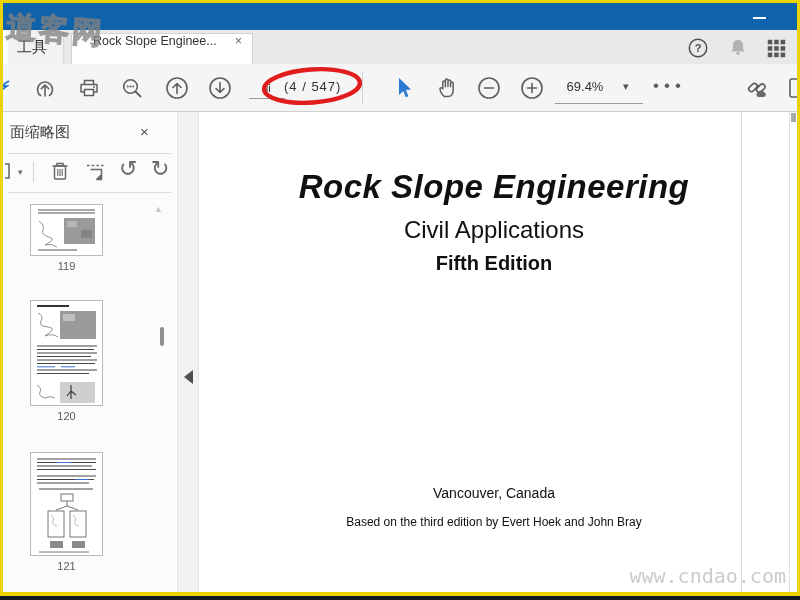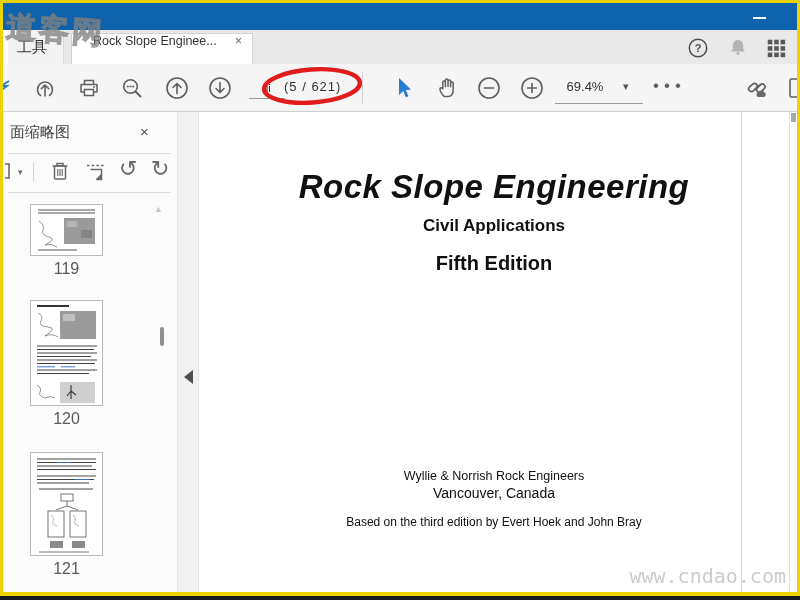--- a/index.html
+++ b/index.html
@@ -38,34 +38,34 @@
   #annotation-ellipse { left:249px; top:0; width:126px; height:48px; pointer-events:none; z-index:20; }
 
   
   #panel { left:3px; top:112px; width:174px; bottom:8px; background:#fbfbfb; overflow:hidden; }
   #panel-title { left:7px; top:11px; font-size:15px; color:#3d3d3d; }
   #panel-close { left:137px; top:11px; font-size:15px; color:#555; cursor:pointer; }
   .panel-hr { position:absolute; left:5px; right:6px; height:1px; background:#dcdcdc; }
   .pt-icon { position:absolute; top:46px; width:26px; height:26px; cursor:pointer; }
   .rot-glyph { position:absolute; top:44px; font-size:22px; color:#6a6a6a; font-family:"DejaVu Sans",sans-serif; cursor:pointer; }
   .thumb-box { position:absolute; left:27px; background:#fff; border:1px solid #b9b9b9; cursor:pointer; }
-  .thumb-label { position:absolute; left:27px; width:73px; text-align:center; font-size:16px; color:#5a5a5a; }
+  .thumb-label { position:absolute; left:27px; width:73px; text-align:center; font-size:11px; color:#5a5a5a; }
   #thumb-scroll-up { left:151px; top:92px; font-size:9px; color:#c6c6c6; }
   #thumb-scroll-thumb { left:157px; top:215px; width:4px; height:19px; background:#8f8f8f; border-radius:2px; cursor:pointer; }
 
   
   #divider { left:177px; top:112px; width:22px; bottom:8px; background:#f1f1f1; border-left:1px solid #e4e4e4; border-right:1px solid #e4e4e4; }
   #collapse-arrow { left:6px; top:258px; width:0; height:0; border-right:9px solid #4f4f4f; border-top:7px solid transparent; border-bottom:7px solid transparent; cursor:pointer; }
 
   
   #docarea { left:199px; top:112px; right:11px; bottom:8px; background:#fff; overflow:hidden; }
   #page-edge { left:542px; top:0; bottom:0; width:1px; background:#dadada; }
   .doc-center { position:absolute; left:0; width:590px; text-align:center; color:#101010; }
   #doc-title { top:56px; font-size:33px; font-weight:bold; letter-spacing:0.5px;font-style:italic; }
-  #doc-subtitle { top:104px; font-size:17px; font-weight:bold; }
+  #doc-subtitle { top:104px; font-size:24px; font-weight:normal; }
   #doc-edition { top:140px; font-size:20px; font-weight:bold; }
   #doc-author { top:335px; font-size:18px; font-weight:bold; }
   #doc-affiliation { top:357px; font-size:12.5px; }
   #doc-location { top:373px; font-size:14px; }
   #doc-note { top:403px; font-size:12px; }
 
   
   #right-scrollbar { right:3px; top:112px; width:8px; bottom:8px; background:#fdfdfd; border-left:1px solid #e0e0e0; }
   #right-scroll-thumb { left:1px; top:1px; width:5px; height:9px; background:#a8a8a8; cursor:pointer; }
 
@@ -158,21 +158,21 @@
         <path d="M13 18.5v-10 M9 12.5 L13 8.5 L17 12.5" fill="none" stroke="#5f5f5f" stroke-width="1.6" stroke-linecap="round" stroke-linejoin="round"></path>
       </svg>
   </div>
   <div class="tb-icon" style="left:204px;">
     <svg class="icon" width="26" height="26" viewBox="0 0 26 26">
         <circle cx="13" cy="13" r="10" fill="none" stroke="#5f5f5f" stroke-width="1.6"></circle>
         <path d="M13 7.5v10 M9 13.5 L13 17.5 L17 13.5" fill="none" stroke="#5f5f5f" stroke-width="1.6" stroke-linecap="round" stroke-linejoin="round"></path>
       </svg>
   </div>
   <input id="page-input-box" class="abs" value="iii" style="">
-  <span id="page-count" class="abs">(5 / 621)</span>
+  <span id="page-count" class="abs">(4 / 547)</span>
   <svg id="annotation-ellipse" class="abs" width="126" height="48" viewBox="0 0 126 48">
       <ellipse cx="60" cy="22" rx="48" ry="16.5" fill="none" stroke="#e01c1c" stroke-width="4.4" transform="rotate(-4 60 22)"></ellipse>
     </svg>
   <div class="vsep" style="left:359px; top:8px; height:32px;"></div>
   <div class="tb-icon" style="left:388px;">
     <svg class="icon" width="26" height="26" viewBox="0 0 26 26">
         <path d="M8 3 L8 20 L12.3 16 L14.8 22.3 L17.4 21.2 L14.9 15 L20 14.6 Z" fill="#2a7ad2"></path>
       </svg>
   </div>
   <div class="tb-icon" style="left:432px;">
@@ -329,21 +329,20 @@
 
 <div id="divider" class="abs">
   <div id="collapse-arrow" class="abs"></div>
 </div>
 
 <div id="docarea" class="abs">
   <div id="page-edge" class="abs"></div>
   <div id="doc-title" class="doc-center">Rock Slope Engineering</div>
   <div id="doc-subtitle" class="doc-center">Civil Applications</div>
   <div id="doc-edition" class="doc-center">Fifth Edition</div>
-  <div id="doc-affiliation" class="doc-center">Wyllie &amp; Norrish Rock Engineers</div>
   <div id="doc-location" class="doc-center">Vancouver, Canada</div>
   <div id="doc-note" class="doc-center">Based on the third edition by Evert Hoek and John Bray</div>
 </div>
 
 <div id="right-scrollbar" class="abs">
   <div id="right-scroll-thumb" class="abs"></div>
 </div>
 
 <div id="wm-topleft" class="abs">道客网</div>
 <div id="wm-bottomright" class="abs">www.cndao.com</div>

